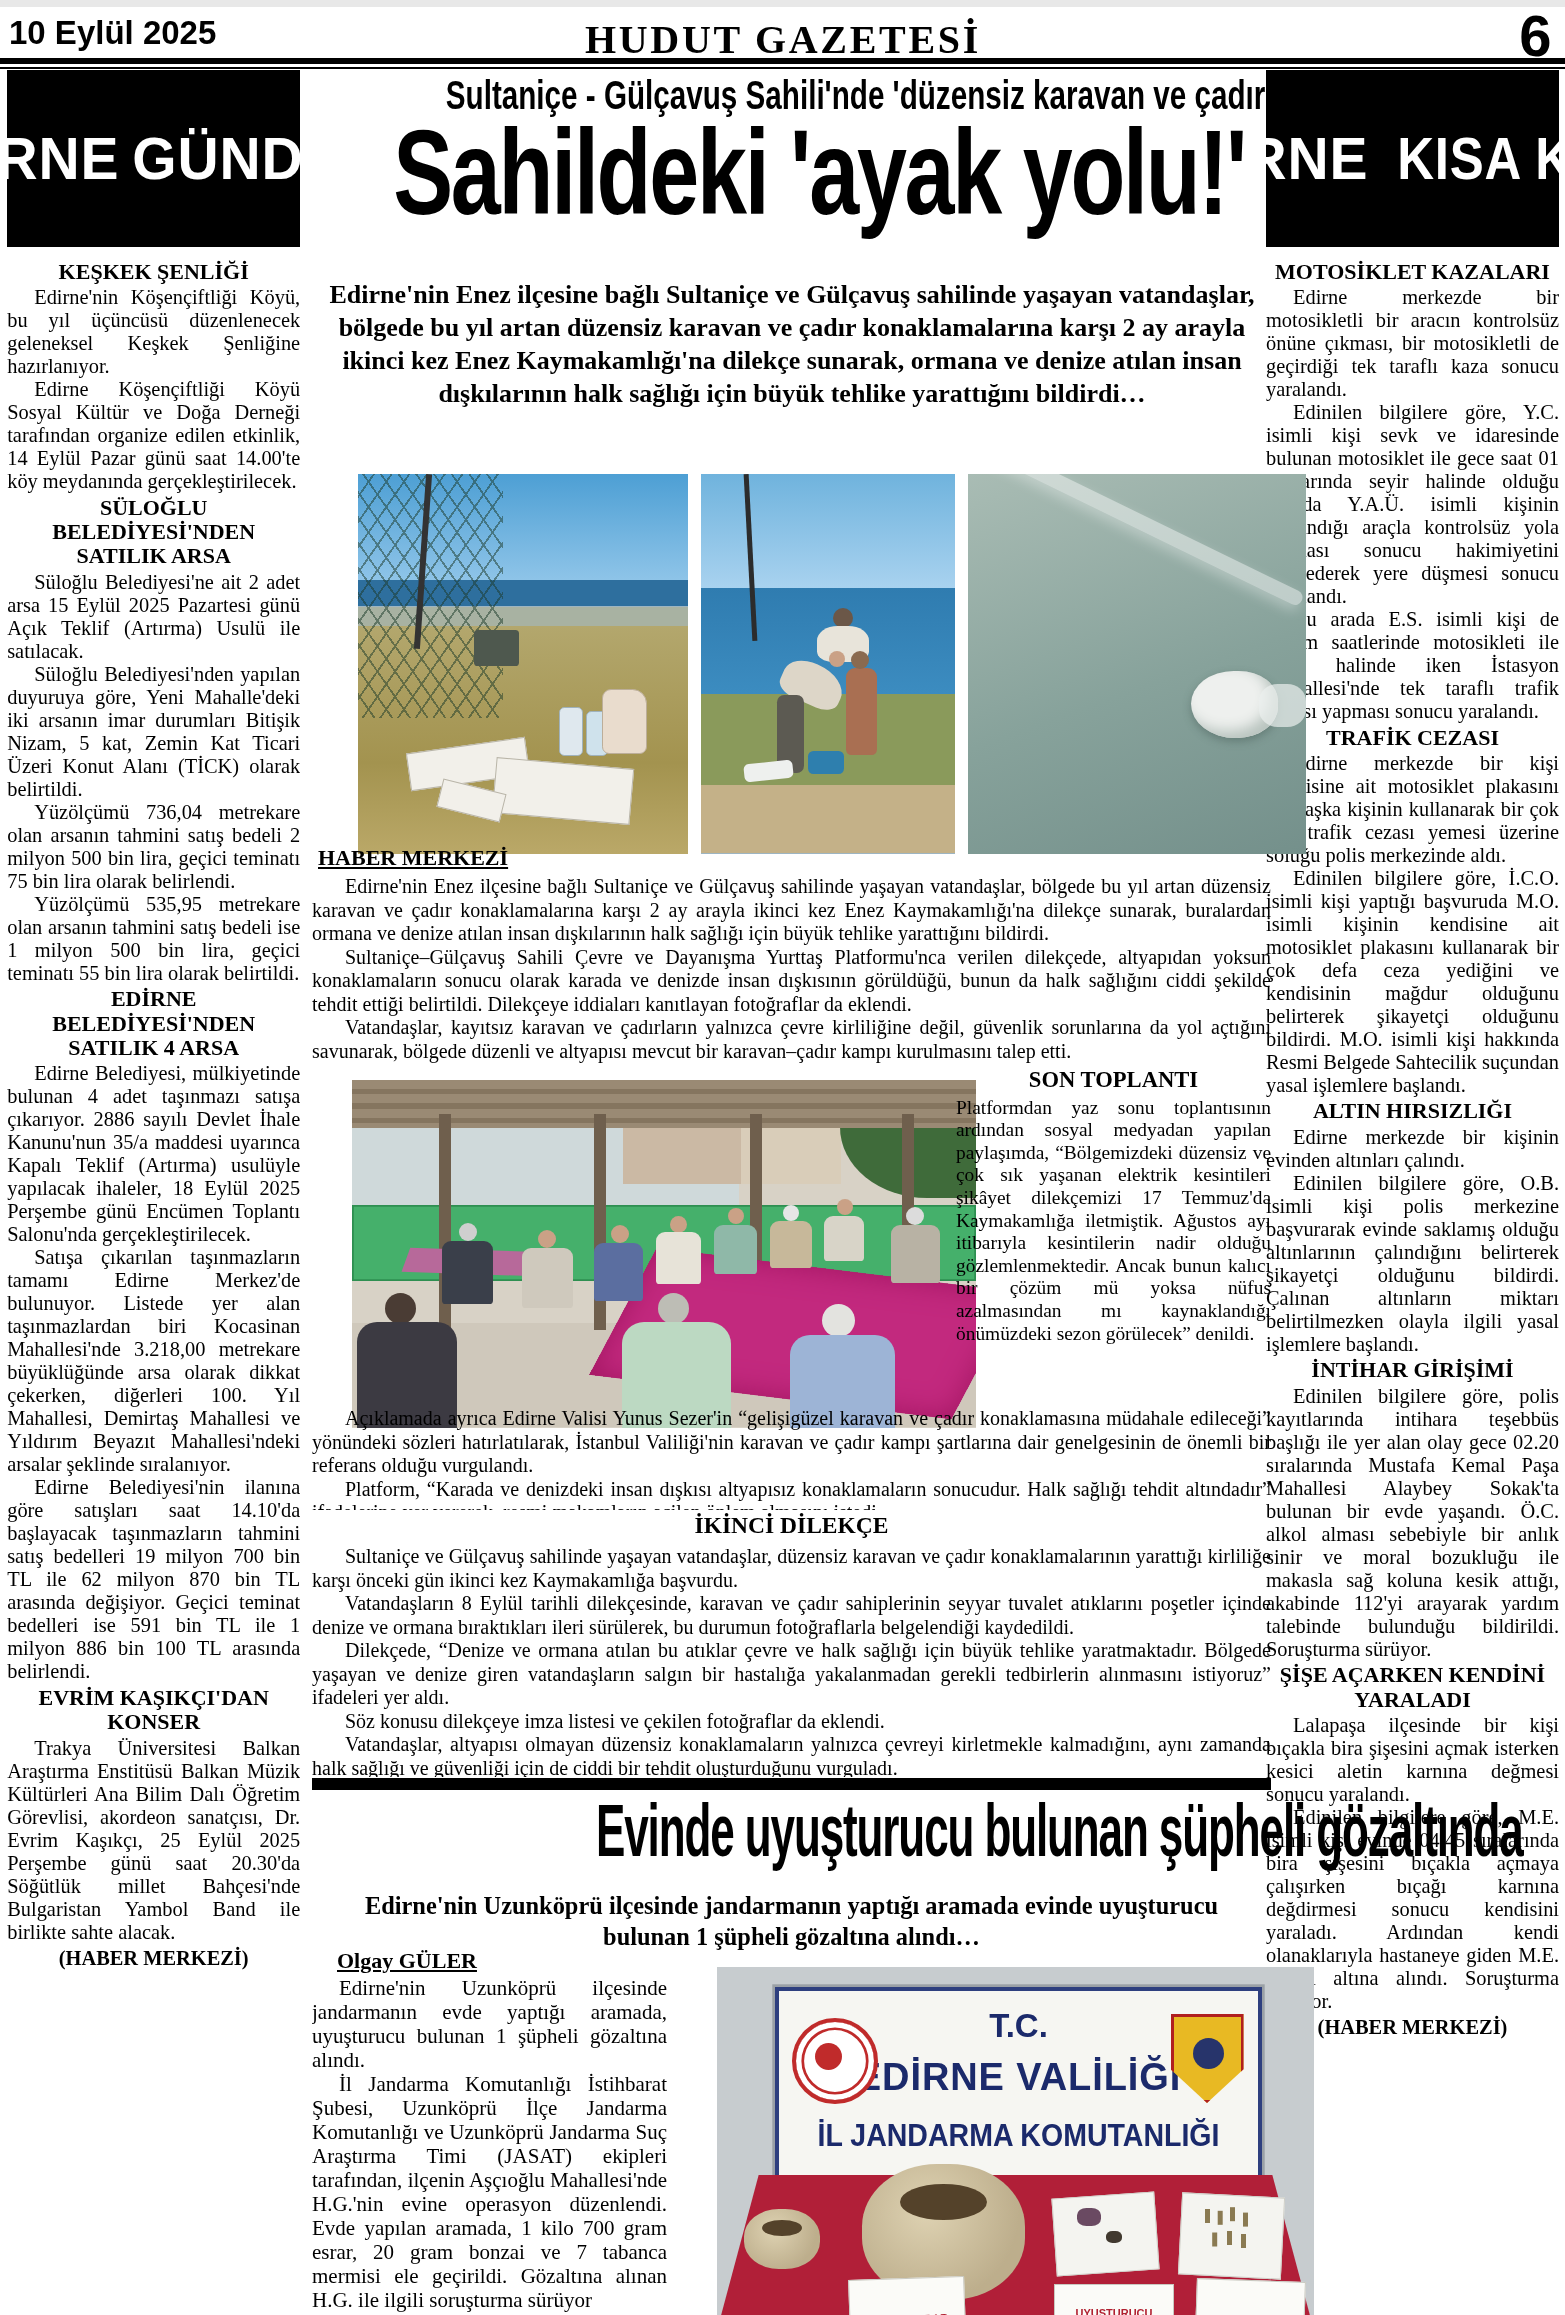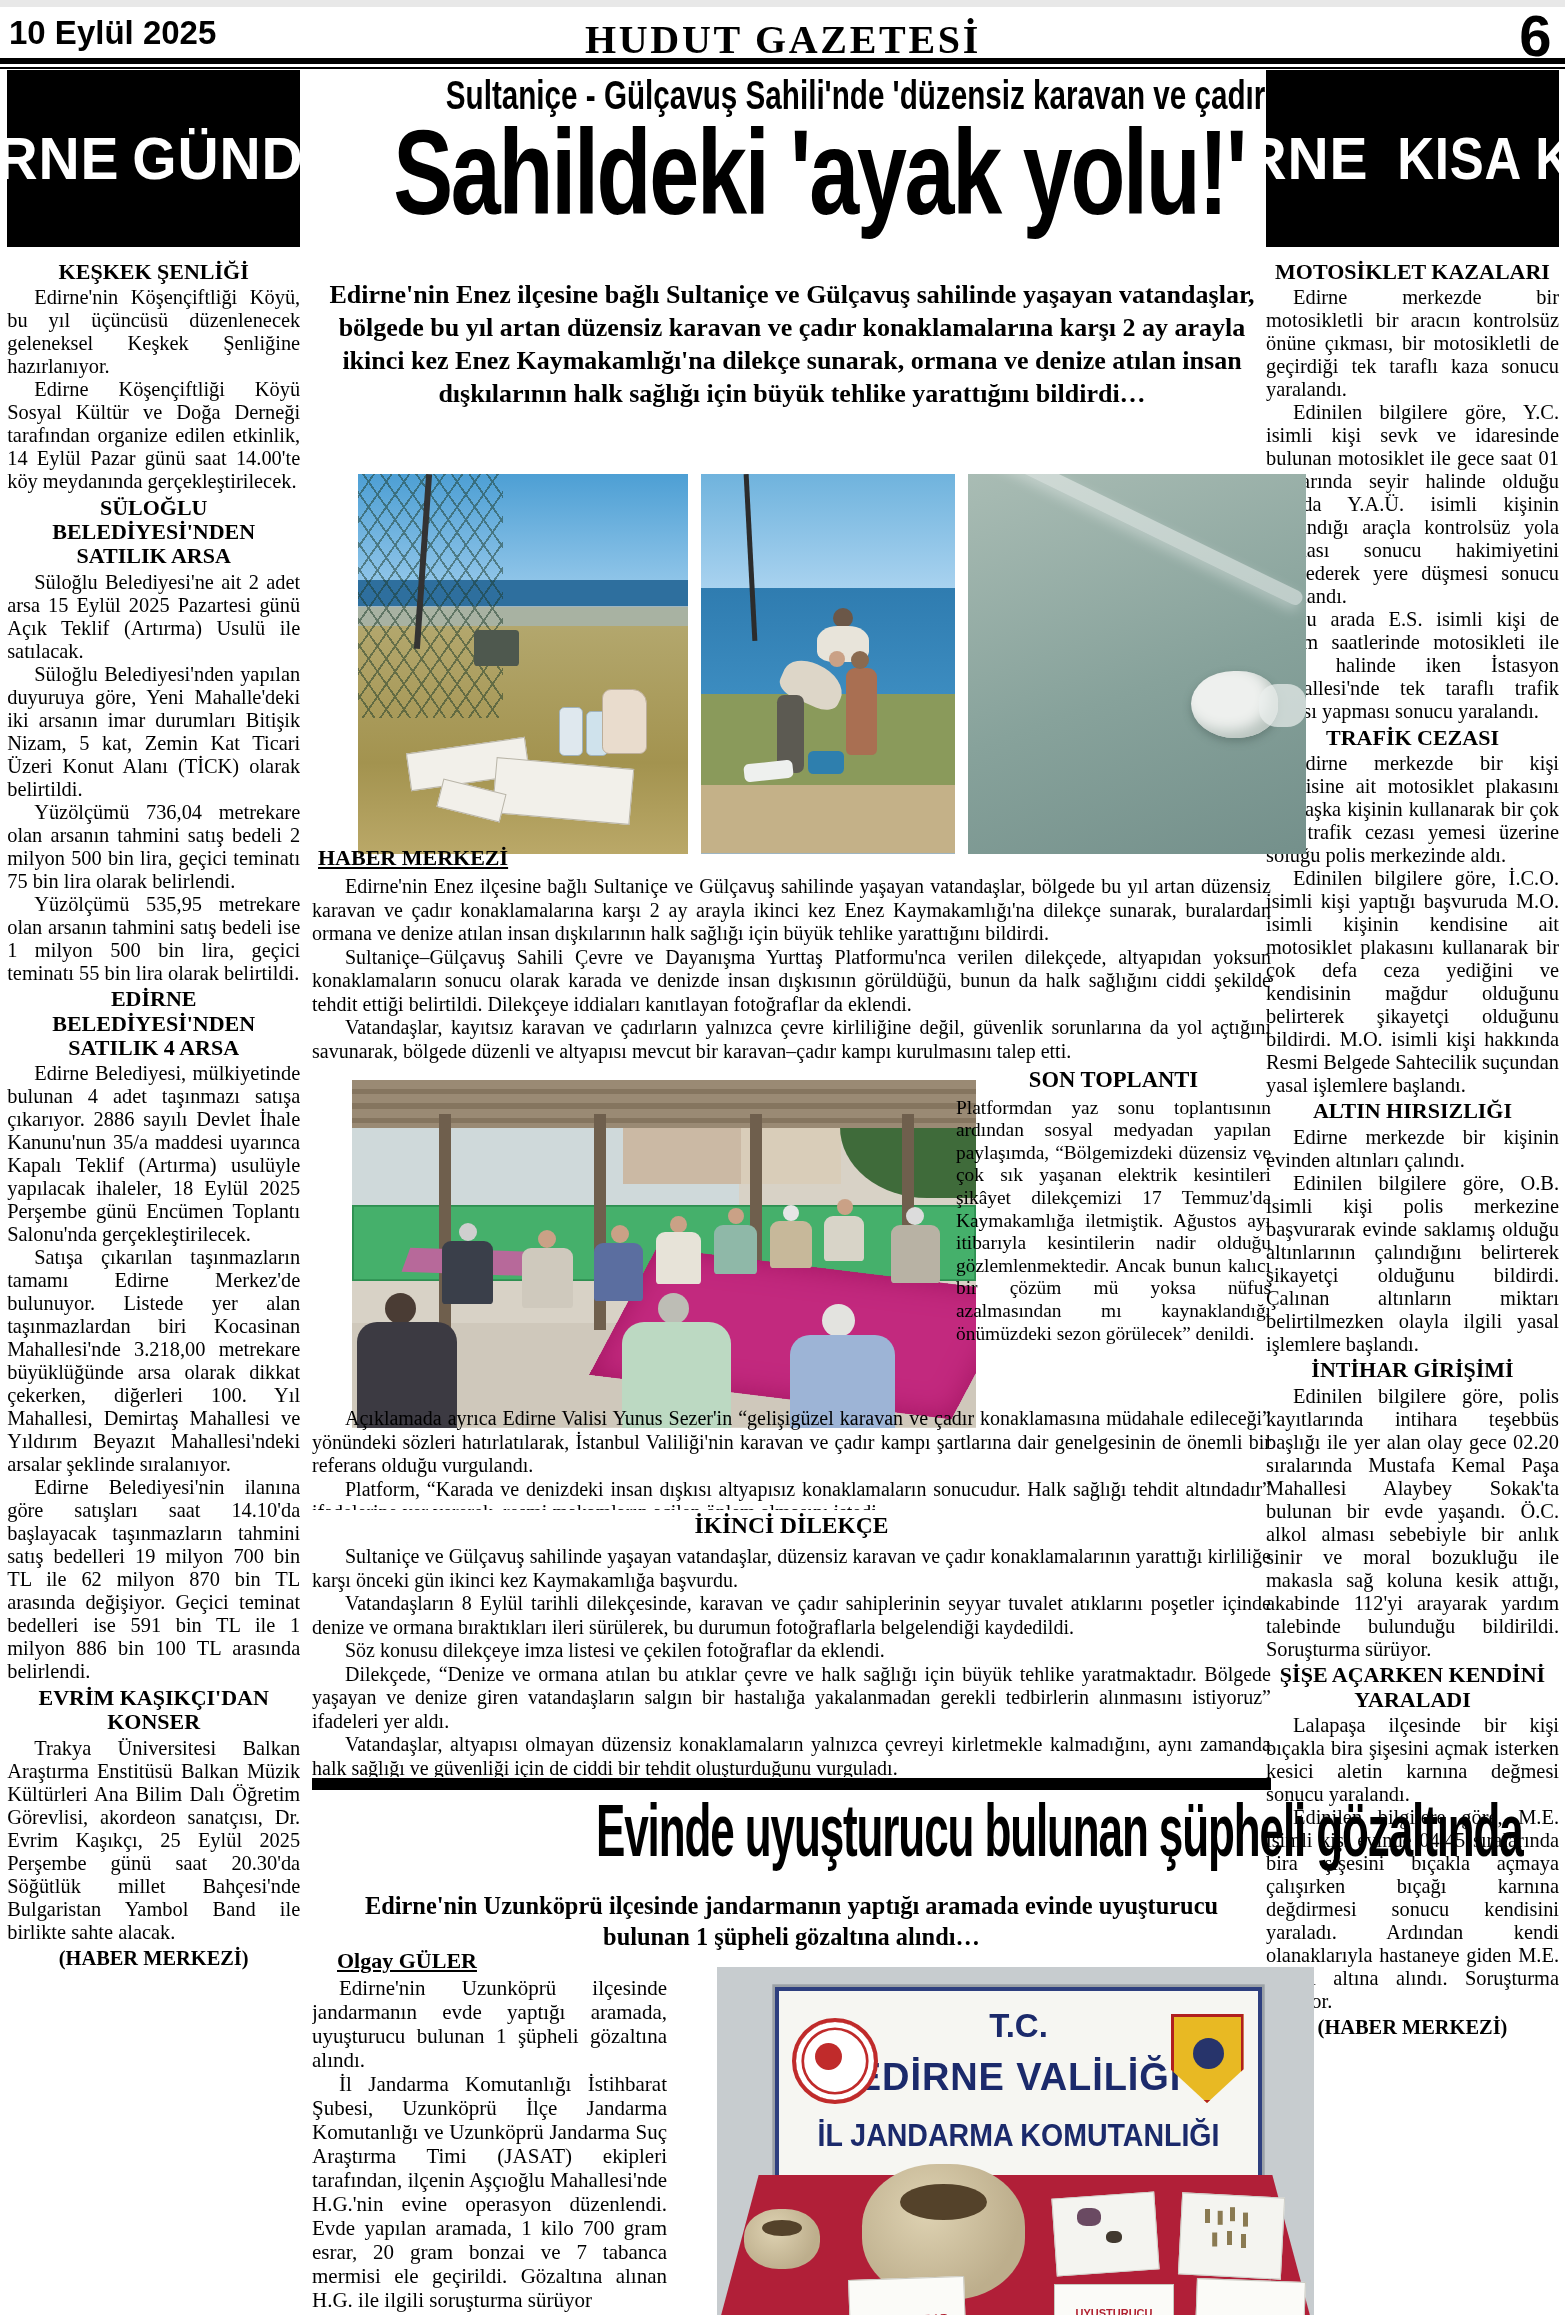--- a/index.html
+++ b/index.html
@@ -302,22 +302,22 @@
   <div class="body-block bb2">
     <p>Açıklamada ayrıca Edirne Valisi Yunus Sezer'in “gelişigüzel karavan ve çadır konaklamasına müdahale edileceği” yönündeki sözleri hatırlatılarak, İstanbul Valiliği'nin karavan ve çadır kampı şartlarına dair genelgesinin de önemli bir referans olduğu vurgulandı.</p>
     <p>Platform, “Karada ve denizdeki insan dışkısı altyapısız konaklamaların sonucudur. Halk sağlığı tehdit altındadır” ifadelerine yer vererek, resmi makamların acilen önlem almasını istedi.</p>
   </div>
 
   <h3 class="center-head">İKİNCİ DİLEKÇE</h3>
 
   <div class="body-block bb3">
     <p>Sultaniçe ve Gülçavuş sahilinde yaşayan vatandaşlar, düzensiz karavan ve çadır konaklamalarının yarattığı kirliliğe karşı önceki gün ikinci kez Kaymakamlığa başvurdu.</p>
     <p>Vatandaşların 8 Eylül tarihli dilekçesinde, karavan ve çadır sahiplerinin seyyar tuvalet atıklarını poşetler içinde denize ve ormana bıraktıkları ileri sürülerek, bu durumun fotoğraflarla belgelendiği kaydedildi.</p>
+    <p>Dilekçede, “Denize ve ormana atılan bu atıklar çevre ve halk sağlığı için büyük tehlike yaratmaktadır. Bölgede yaşayan ve denize giren vatandaşların salgın bir hastalığa yakalanmadan gerekli tedbirlerin alınmasını istiyoruz” ifadeleri yer aldı.</p>
     <p>Söz konusu dilekçeye imza listesi ve çekilen fotoğraflar da eklendi.</p>
-    <p>Dilekçede, “Denize ve ormana atılan bu atıklar çevre ve halk sağlığı için büyük tehlike yaratmaktadır. Bölgede yaşayan ve denize giren vatandaşların salgın bir hastalığa yakalanmadan gerekli tedbirlerin alınmasını istiyoruz” ifadeleri yer aldı.</p>
     <p>Vatandaşlar, altyapısı olmayan düzensiz konaklamaların yalnızca çevreyi kirletmekle kalmadığını, aynı zamanda halk sağlığı ve güvenliği için de ciddi bir tehdit oluşturduğunu vurguladı.</p>
   </div>
 
   <div class="heavy-bar"></div>
   <div class="headline2">
     <span class="h2-inner">Evinde uyuşturucu bulunan şüpheli gözaltında</span>
   </div>
   <div class="subhead">Edirne'nin Uzunköprü ilçesinde jandarmanın yaptığı aramada evinde uyuşturucu bulunan 1 şüpheli gözaltına alındı…</div>
 
   <div class="bottom-text">

